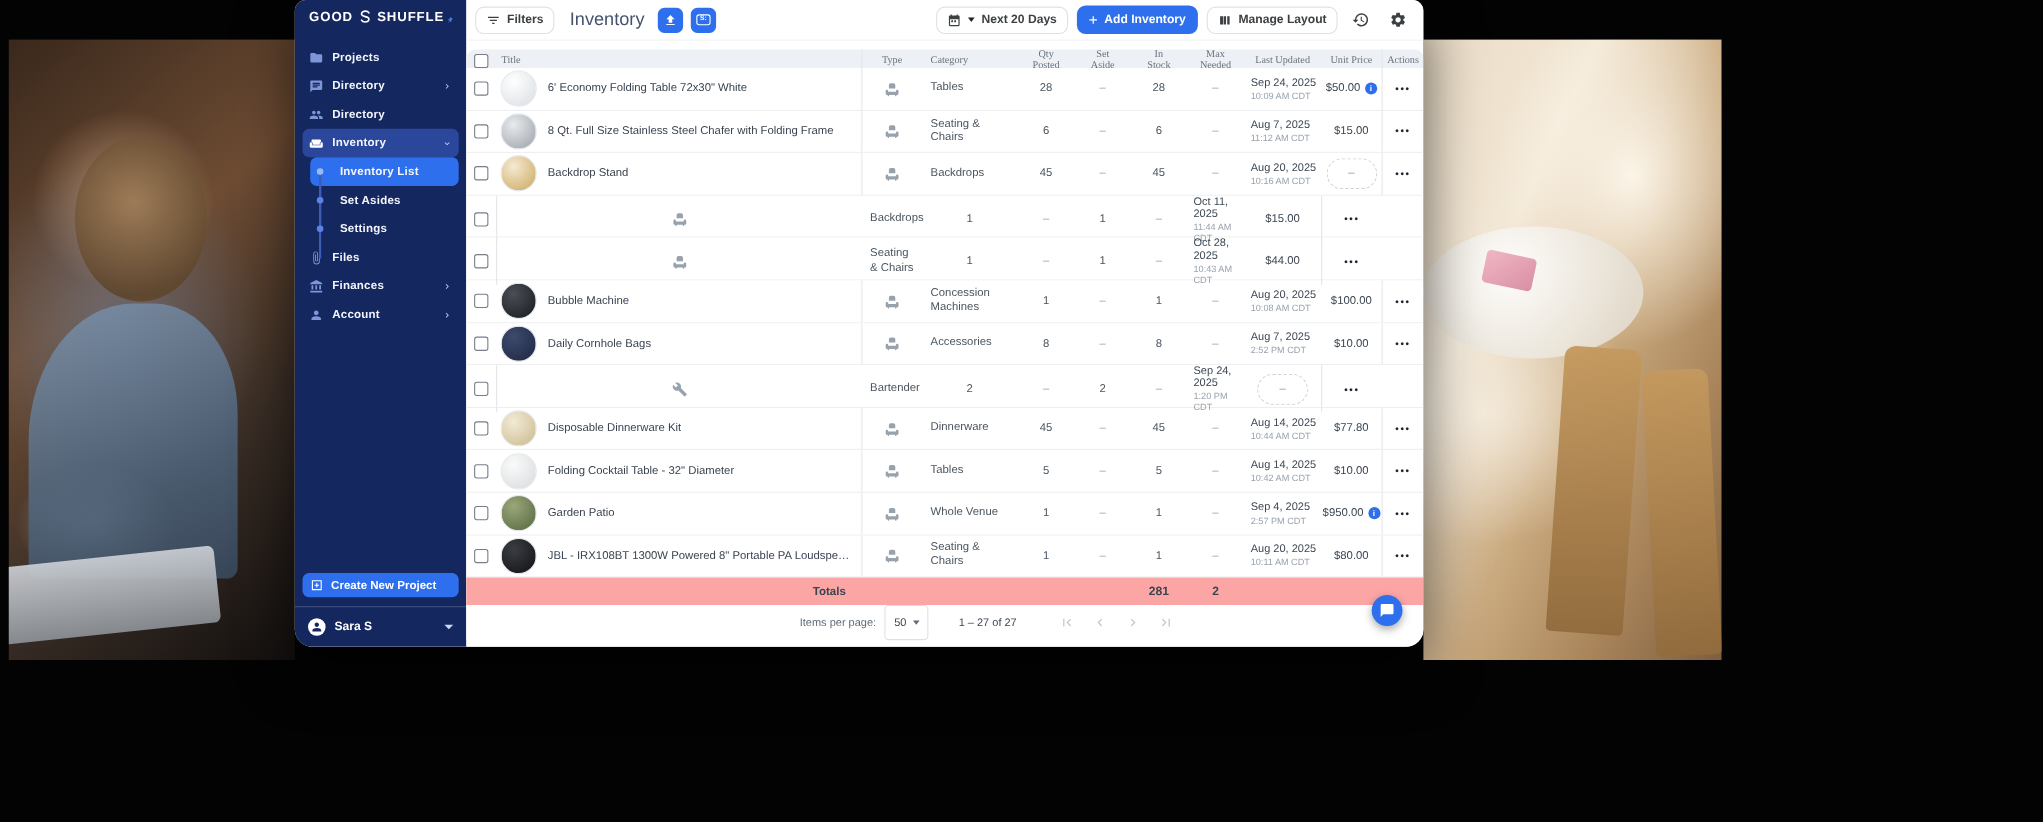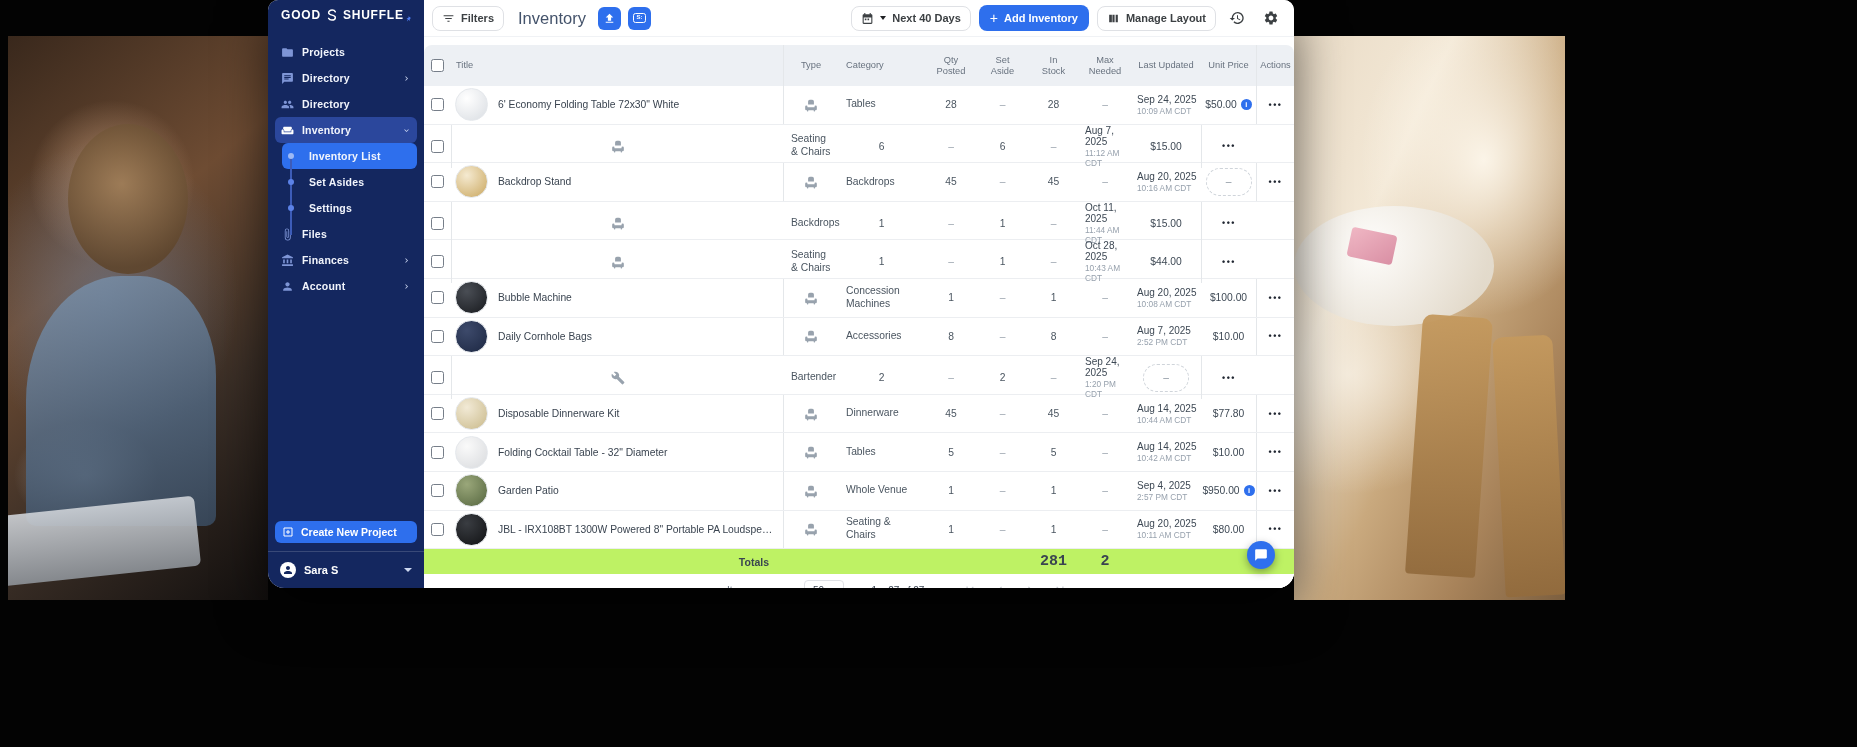--- a/index.html
+++ b/index.html
@@ -101,21 +101,21 @@
   .btn-primary .plus { font-size:14px; font-weight:normal; line-height:1; margin-top:-1px; }
   .icon-btn { width:26px; height:26px; border-radius:50%; display:flex; align-items:center;
       justify-content:center; cursor:pointer; }
   .icon-btn svg { width:16px; height:16px; fill:#3c4043; }
 
   
   .content { flex:1; padding-top:8px; display:flex; flex-direction:column; min-height:0; }
   .grid-row { display:grid;
       grid-template-columns:27px 332px 55px 87px 52px 51px 51px 52px 70px 55px 38px;
       align-items:center; }
-  .thead { background:#edf0f4; height:41px; border-radius:8px 8px 0 0; flex-shrink:0; }
+  .thead { background:#edf0f4; height:17px; border-radius:8px 8px 0 0; flex-shrink:0;font-family:Liberation Serif, serif; }
   .th { font-size:9.3px; color:#68727f; font-weight:500; text-align:center; line-height:1.12; }
   .th.left { text-align:left; padding-left:5px; }
   .tbody { flex-shrink:0; }
   .trow { height:38.6px; border-bottom:1px solid #eceef1; background:#fff; }
   .c-check { display:flex; justify-content:center; }
   .checkbox { width:13px; height:13px; border:1.5px solid #767e89; border-radius:2.5px; background:#fff; cursor:pointer; }
   .c-title { display:flex; align-items:center; gap:10px; padding-left:4px; min-width:0; }
   .thumb { width:33px; height:33px; border-radius:50%; border:1px solid #e5e8ec; flex-shrink:0;
       display:flex; align-items:center; justify-content:center; overflow:hidden; }
   .thumb svg { width:14px; height:14px; fill:#9aa4ae; }
@@ -132,28 +132,28 @@
   .c-price { display:flex; align-items:center; justify-content:center; gap:4px; }
   .price { font-size:10.3px; color:#3d4854; font-weight:500; }
   .info-i { width:11px; height:11px; border-radius:50%; background:#2e6fed; color:#fff; font-size:7.5px;
       font-weight:bold; display:flex; align-items:center; justify-content:center; font-style:normal; cursor:pointer; }
   .pill-dash { width:46px; height:28px; border:1.3px dashed #cfd4da; border-radius:14px;
       display:flex; align-items:center; justify-content:center; font-size:10.3px; color:#8c96a1; cursor:pointer; }
   .c-act { border-left:1px solid #e4e7ea; height:100%; display:flex; align-items:center; justify-content:center; }
   .dots { font-size:9px; letter-spacing:1.5px; color:#202631; font-weight:bold; cursor:pointer; }
   .dash { color:#9aa4ae; }
 
-  .totals-row { background:#bef264; height:25px; flex-shrink:0; }
+  .totals-row { background:#fca5a5; height:25px; flex-shrink:0; }
   .totals-label { grid-column:1 / span 2; text-align:right; padding-right:14px; font-size:10.5px;
       font-weight:bold; color:#3a4450; }
-  .totals-num { font-size:15px; font-weight:600; color:#3a4450; text-align:center;font-family:Liberation Mono, monospace; }
+  .totals-num { font-size:11px; font-weight:600; color:#3a4450; text-align:center; }
 
   .pagination { height:32px; display:flex; align-items:center; padding-left:303px; flex-shrink:0; background:#fff; }
   .pp-label { font-size:10px; color:#5f6b7a; }
-  .pp-select { margin-left:8px; height:20px; min-width:40px; border:1px solid #dfe1e5; border-radius:4px;
+  .pp-select { margin-left:8px; height:32px; min-width:40px; border:1px solid #dfe1e5; border-radius:4px;
       display:flex; align-items:center; justify-content:center; gap:6px; padding:0 6px; font-size:10px;
       color:#3c4653; cursor:pointer; }
   .pp-select .caret-down { border-top-color:#5f6b7a; }
   .pp-range { margin-left:27px; font-size:10px; color:#3c4653; }
   .pagers { margin-left:38px; display:flex; gap:14px; }
   .pager { width:16px; height:16px; display:flex; align-items:center; justify-content:center; cursor:pointer; }
   .pager svg { width:14px; height:14px; fill:#c3c8ce; }
 
   
   .chat-fab { position:absolute; left:1247px; top:541px; width:28px; height:28px; border-radius:50%;
@@ -342,21 +342,21 @@
         <div class="sq-btn" style="margin-left:7px">
           <span class="sku">S:</span>
         </div>
 
         <div class="tb-right">
           <div class="btn-outline">
             <svg viewBox="0 0 24 24">
                 <path d="M19 4h-1V2h-2v2H8V2H6v2H5c-1.1 0-2 .9-2 2v14c0 1.1.9 2 2 2h14c1.1 0 2-.9 2-2V6c0-1.1-.9-2-2-2zm0 16H5V10h14v10zM7 12h3v3H7zm5 0h3v3h-3z"></path>
               </svg>
             <span class="caret-down"></span>
-            <span>Next 40 Days</span>
+            <span>Next 20 Days</span>
           </div>
           <div class="btn-primary">
             <span class="plus">+</span>
             <span>Add Inventory</span>
           </div>
           <div class="btn-outline">
             <svg viewBox="0 0 24 24">
                 <path d="M4 5v14h5V5H4zm6 14h4V5h-4v14zm6-14v14h4V5h-4z"></path>
               </svg>
             <span>Manage Layout</span>
@@ -421,20 +421,24 @@
                 <span class="info-i">i</span>
               </div>
     <div class="c-act">
                 <span class="dots">•••</span>
               </div>
   </div>
             <div class="grid-row trow">
     <div class="c-check">
                 <span class="checkbox"></span>
               </div>
+    <div class="c-title">
+      <span class="thumb" style="background: radial-gradient(circle at 35% 30%, rgb(232, 234, 236), rgb(154, 161, 168));"></span>
+      <span class="t-text">8 Qt. Full Size Stainless Steel Chafer with Folding Frame</span>
+    </div>
     <div class="c-type">
                 <span style="display:flex">
                   <svg viewBox="0 0 24 24">
                     <path d="M7 6a3 3 0 0 1 3-3h4a3 3 0 0 1 3 3v5H7V6zM4 13a2 2 0 0 1 2 2v1h12v-1a2 2 0 1 1 4 0v4a2 2 0 0 1-2 2h-1l-.5 2h-1.5l-.5-2H7.5L7 23H5.5L5 21H4a2 2 0 0 1-2-2v-4a2 2 0 0 1 2-2z"></path>
                   </svg>
                 </span>
               </div>
     <div class="c-cat">Seating &amp; Chairs</div>
     <div class="c-num">6</div>
     <div class="c-num dash">–</div>

